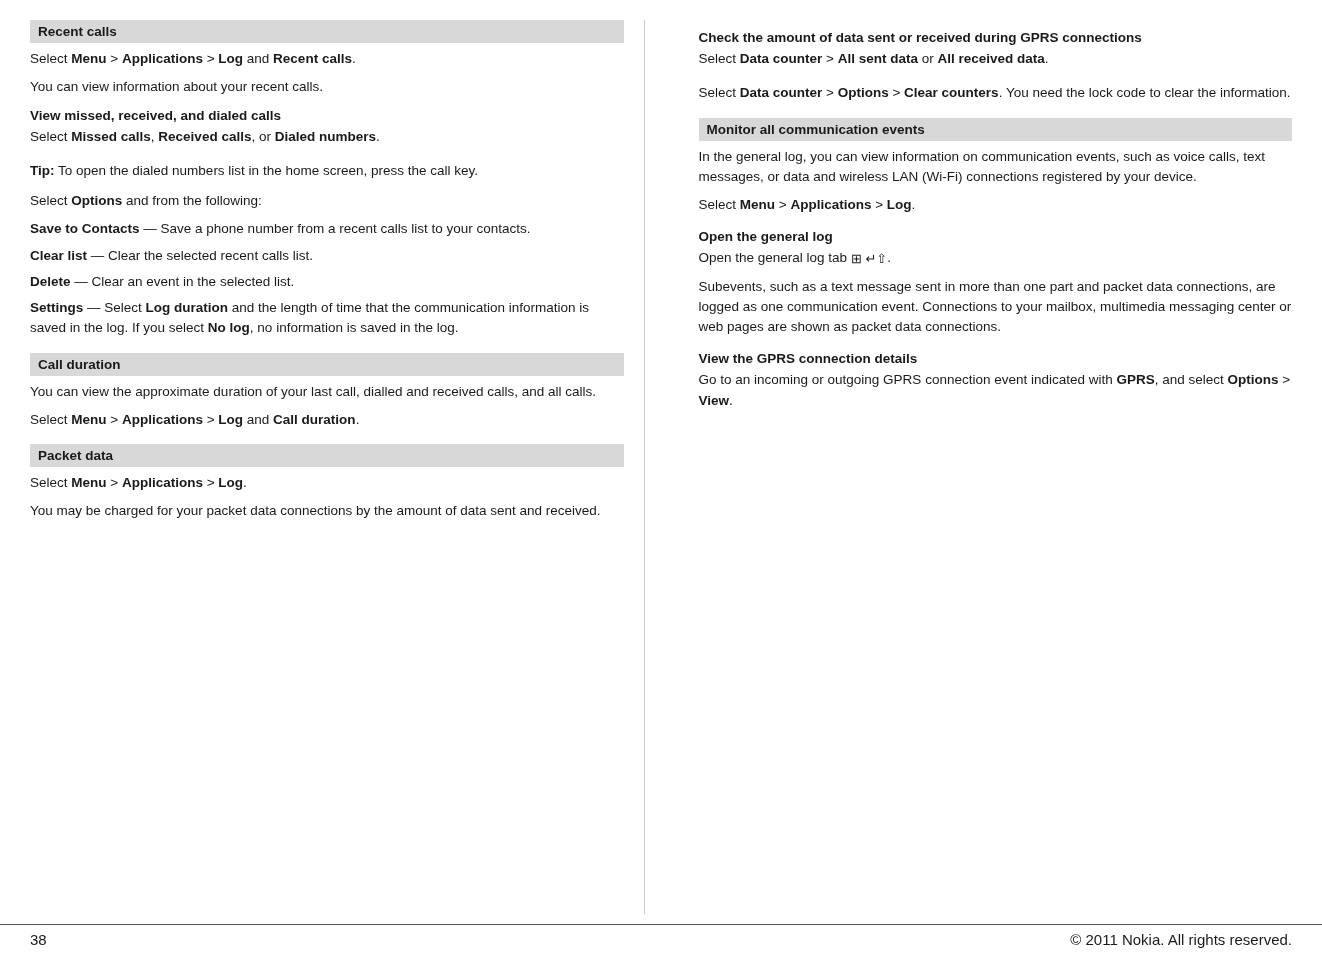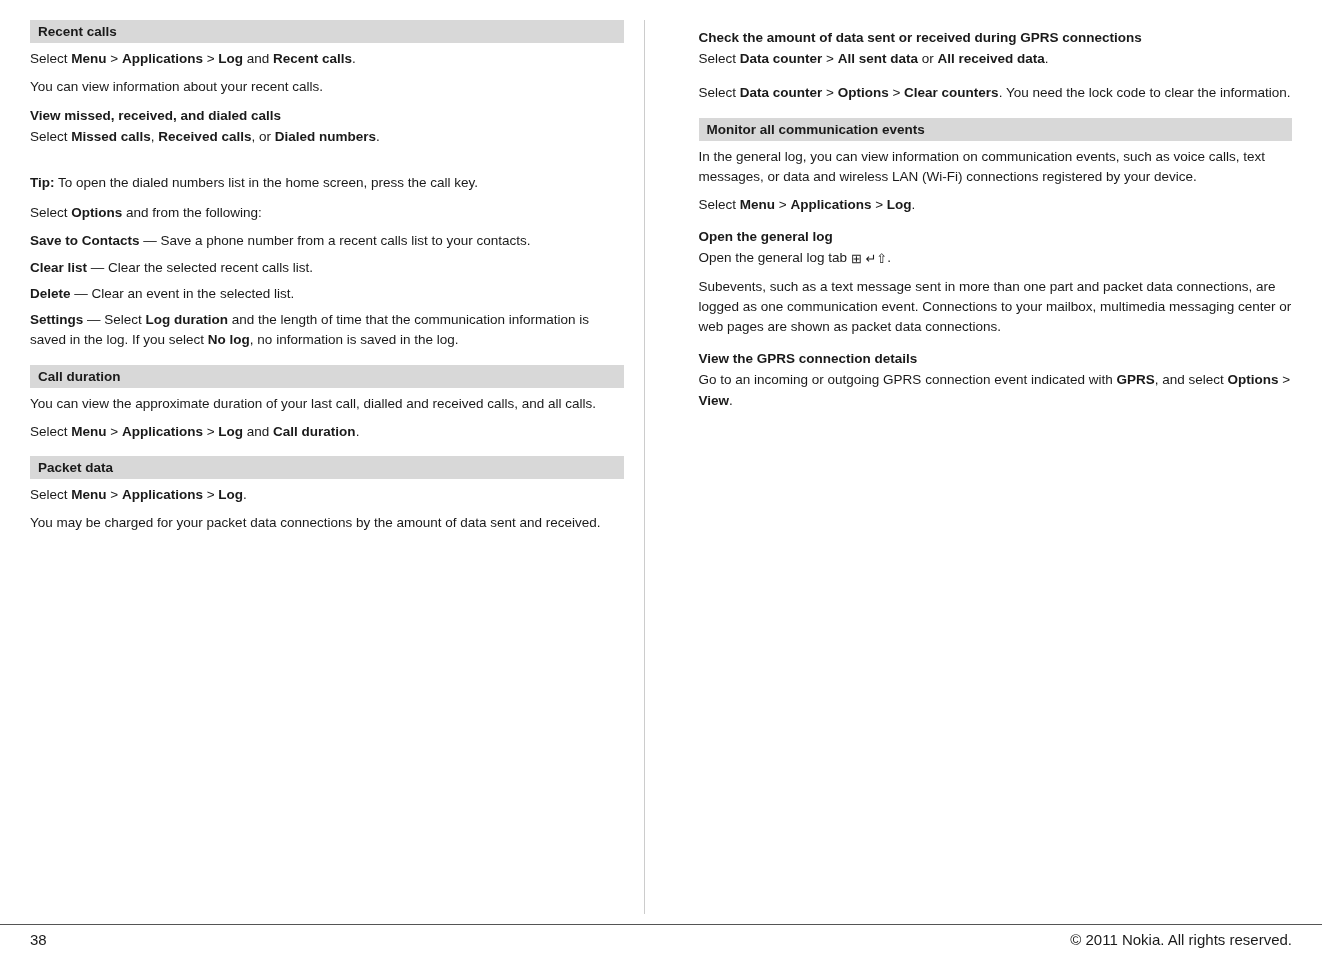--- a/index.html
+++ b/index.html
@@ -86,21 +86,21 @@
         <p>
           <span>Select </span><span class="bold">Menu</span><span>  &gt; </span><span class="bold">Applications</span><span>  &gt; </span><span class="bold">Log</span><span> and </span><span class="bold">Recent calls</span><span>.</span>
         </p>
         <p>You can view information about your recent calls.</p>
         <div class="subheading">
           <span>View missed, received, and dialed calls</span>
         </div>
         <p>
           <span>Select </span><span class="bold">Missed calls</span><span>, </span><span class="bold">Received calls</span><span>, or </span><span class="bold">Dialed numbers</span><span>.</span>
         </p>
-        <p style="margin-top:26px;">
+        <p style="margin-top:14px;">
           <span class="bold">Tip:</span><span> To open the dialed numbers list in the home screen, press the call key.</span>
         </p>
         <p style="margin-top:10px;">
           <span>Select </span><span class="bold">Options</span><span> and from the following:</span>
         </p>
         <div class="indent-block">
           <span class="bold">Save to Contacts</span><span> — </span><span>Save a phone number from a recent calls list to your contacts.</span>
         </div>
         <div class="indent-block">
           <span class="bold">Clear list</span><span> — </span><span>Clear the selected recent calls list.</span>

